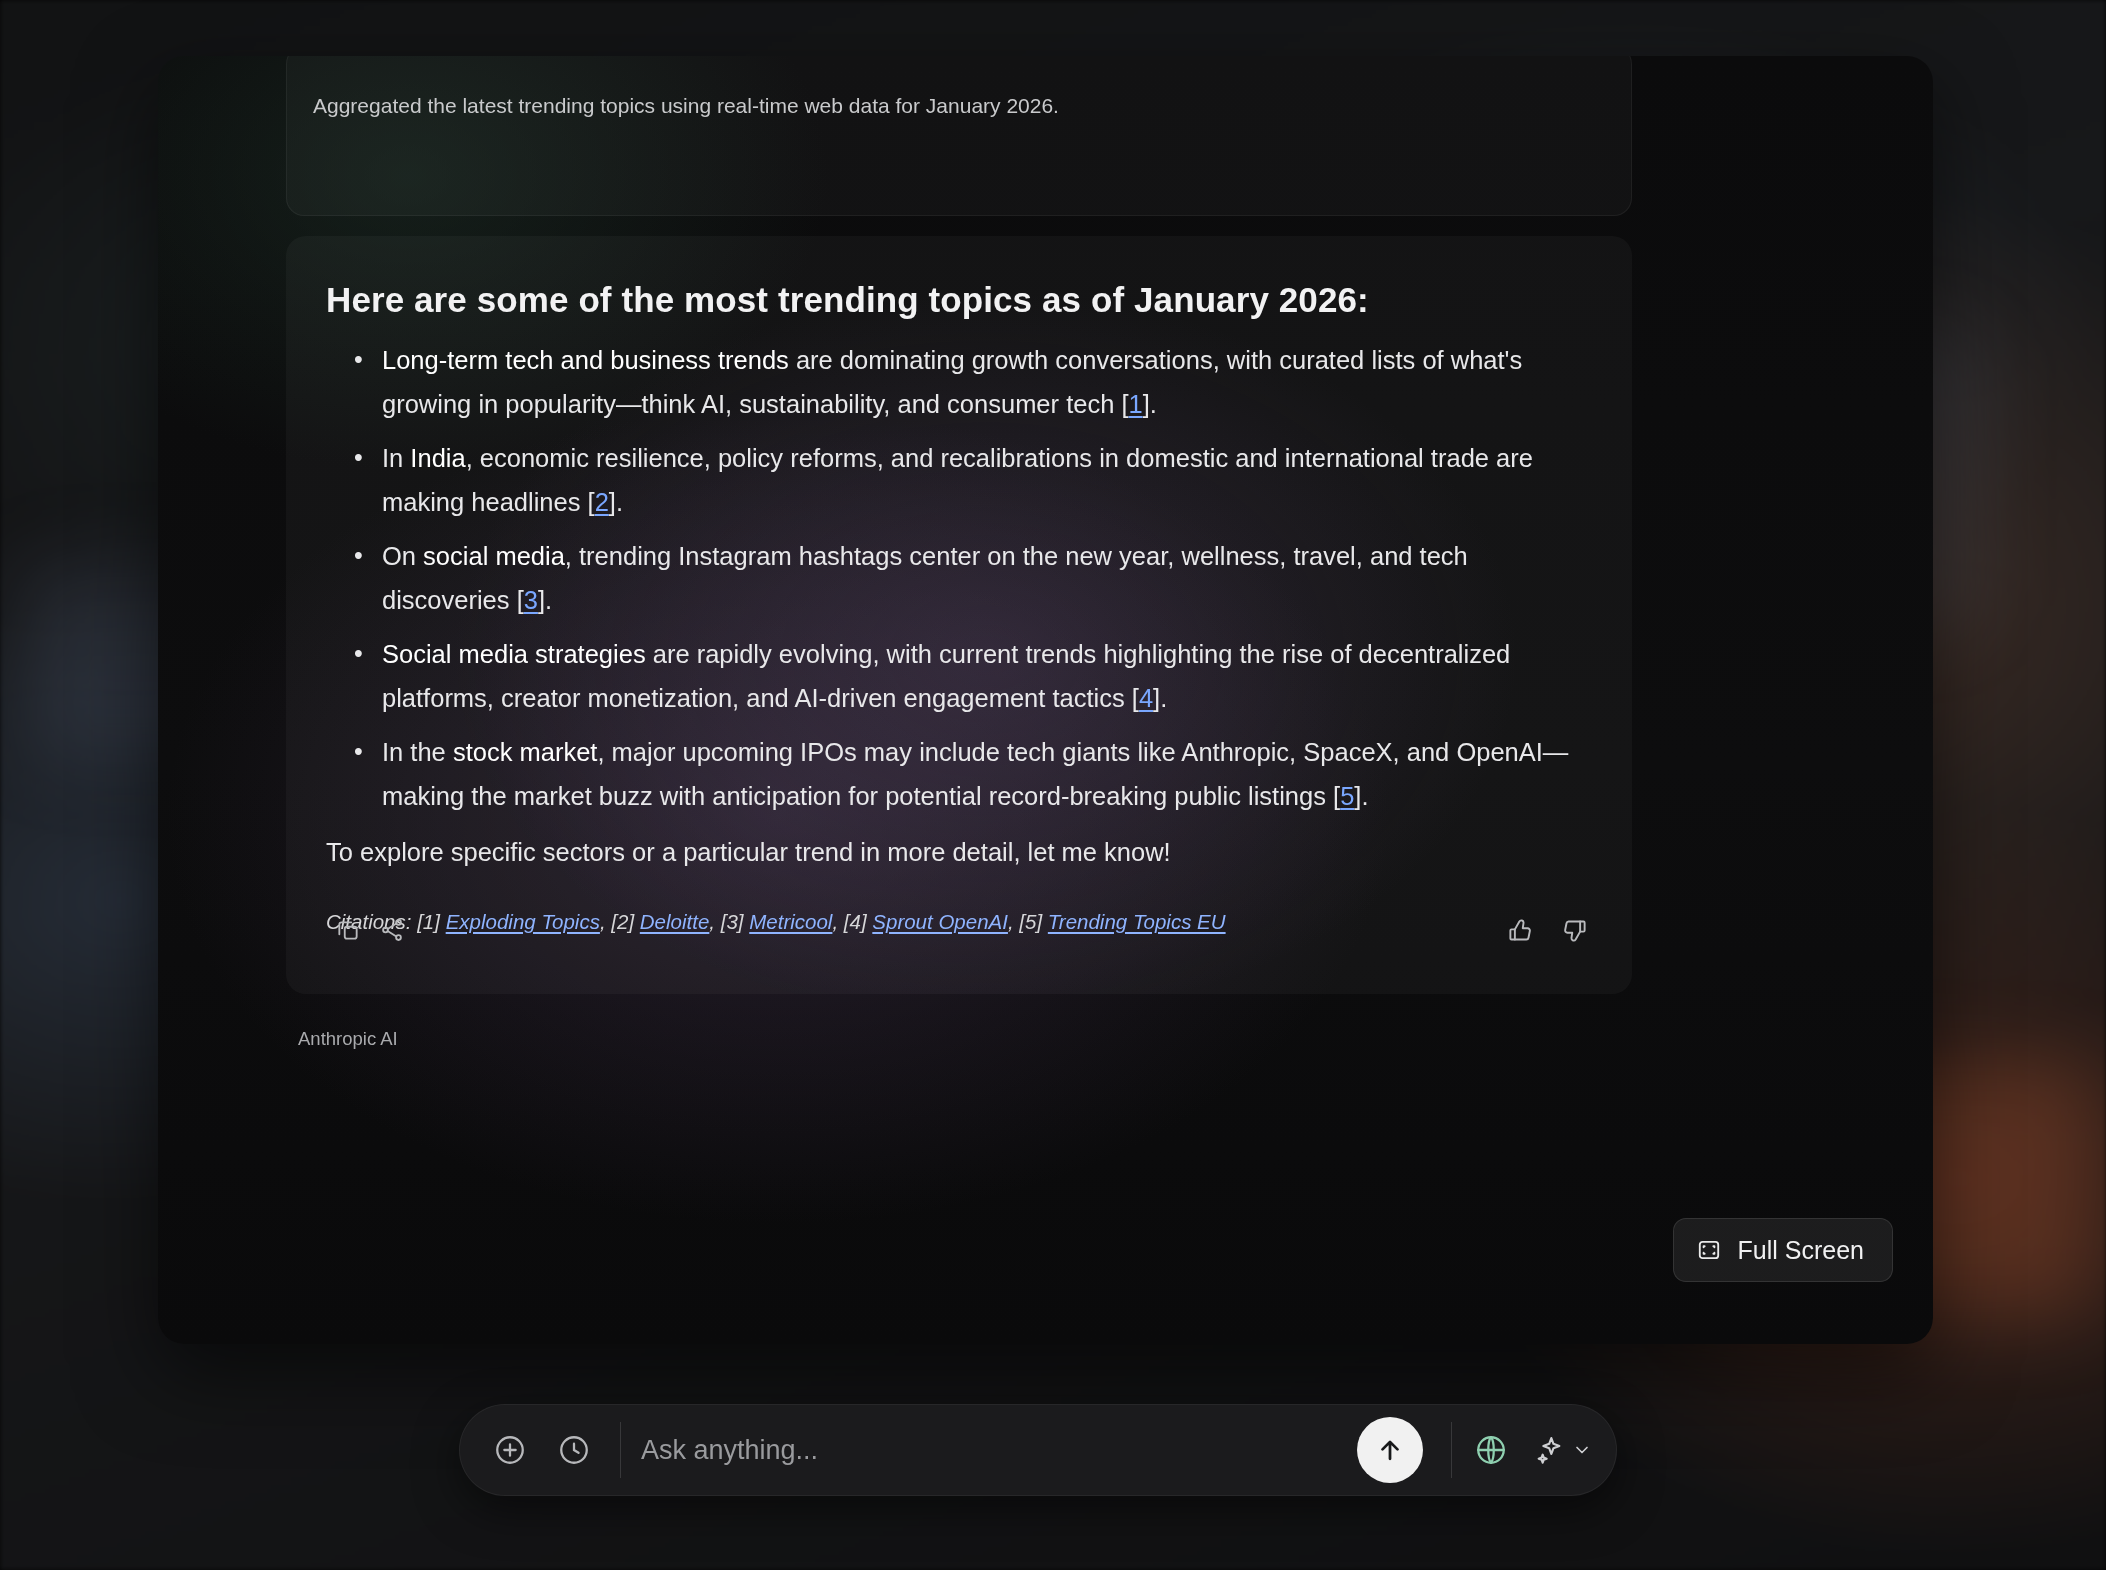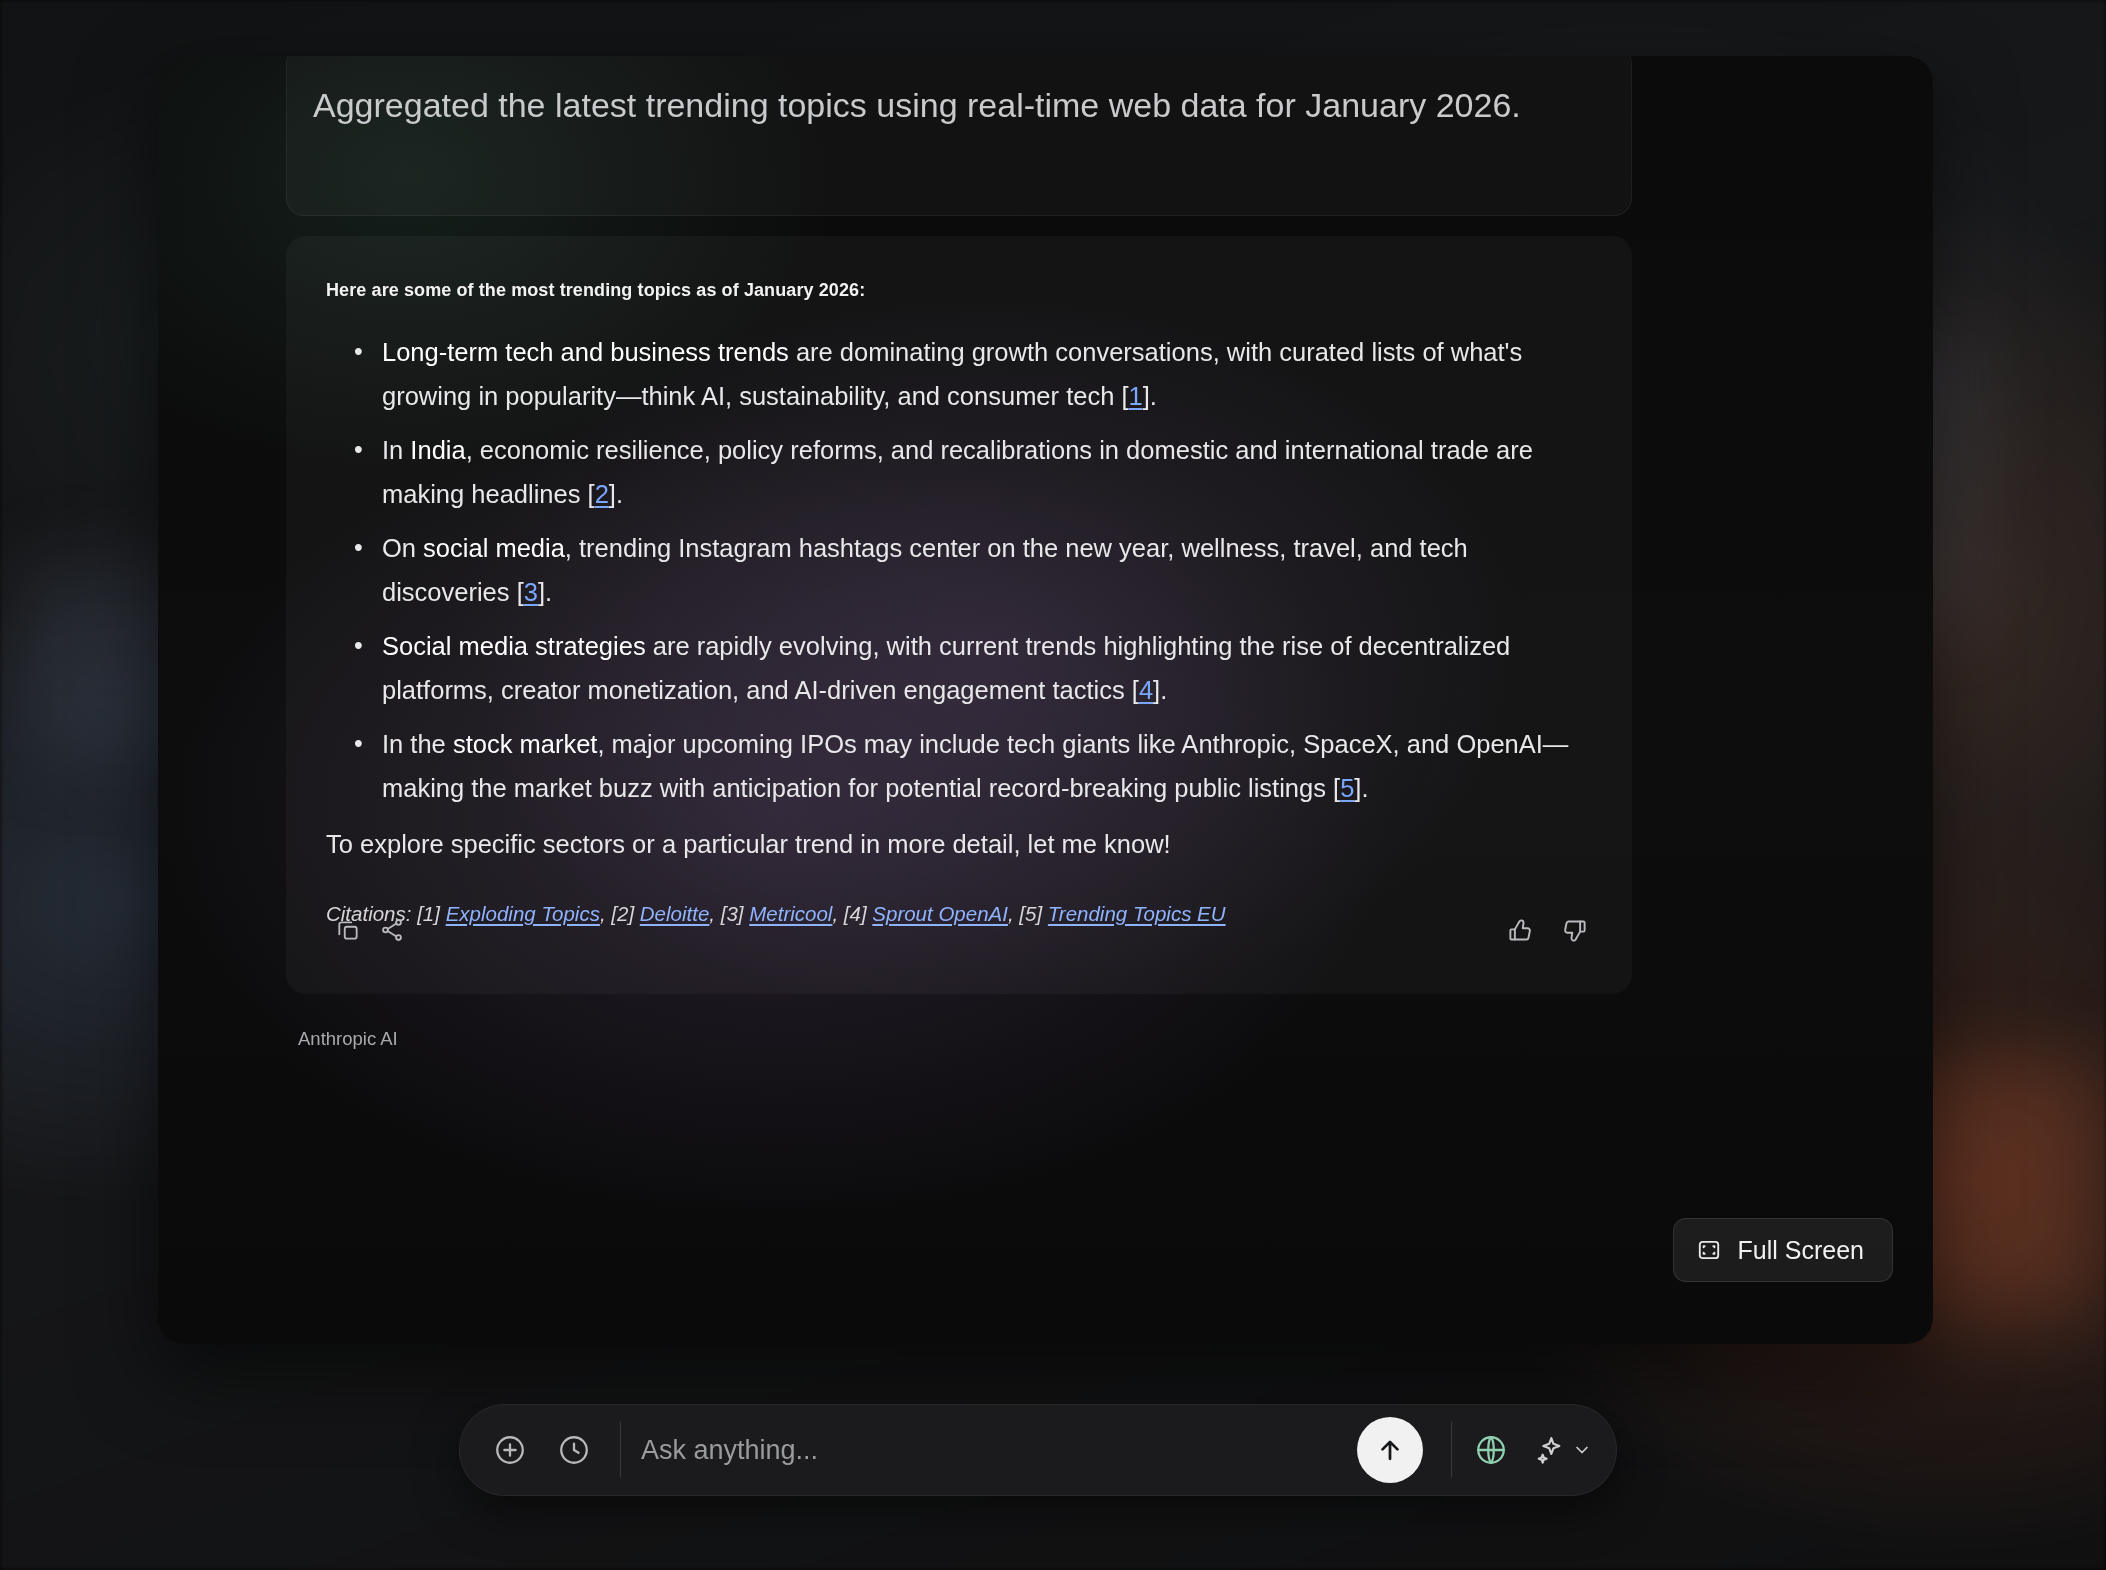--- a/index.html
+++ b/index.html
@@ -46,38 +46,38 @@
   
   #prev-bubble {
     position: absolute; left: 128px; top: -10px;
     width: 1346px; height: 170px;
     border-radius: 18px;
     background: rgba(255,255,255,0.030);
     border: 1px solid rgba(255,255,255,0.055);
     border-top: none;
   }
   #prev-bubble .line {
-    color: #c9cacc; font-size: 34px; line-height: 51px;
+    color: #c9cacc; font-size: 21px; line-height: 51px;
     padding-left: 26px;
   }
   #prev-bubble .l1 { padding-top: 34px; }
 
   
   #answer {
     position: absolute; left: 128px; top: 180px;
     width: 1346px; height: 758px;
     border-radius: 20px;
     background:
       radial-gradient(760px 520px at 700px 420px, rgba(82,64,96,0.38), rgba(0,0,0,0) 70%),
       rgba(255,255,255,0.035);
     padding: 44px 40px 0 40px;
   }
   #answer h1 {
-    font-size: 18px; font-weight: bold; color: #f2f2f3;
-    letter-spacing: .1px; margin-bottom: 29px;
+    font-size: 35px; font-weight: bold; color: #f2f2f3;
+    letter-spacing: .1px; margin-bottom: 18px;
   }
   ul.bullets { list-style: none; margin: 0 0 0 22px; }
   ul.bullets li {
     position: relative;
     color: #e8e8ea; font-size: 25.5px; line-height: 44px;
     padding-left: 34px; margin-bottom: 10px;
     max-width: 1235px;
   }
   ul.bullets li::before {
     content: "•"; position: absolute; left: 6px; top: -1px;

